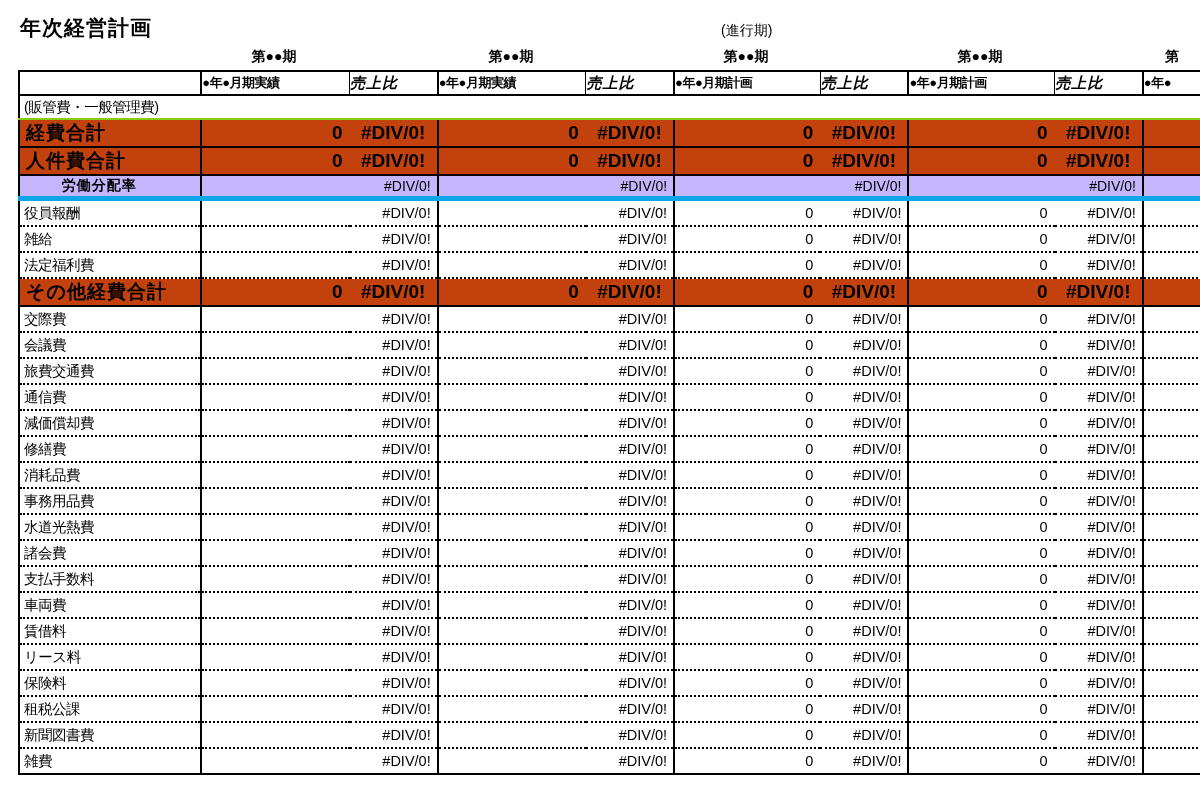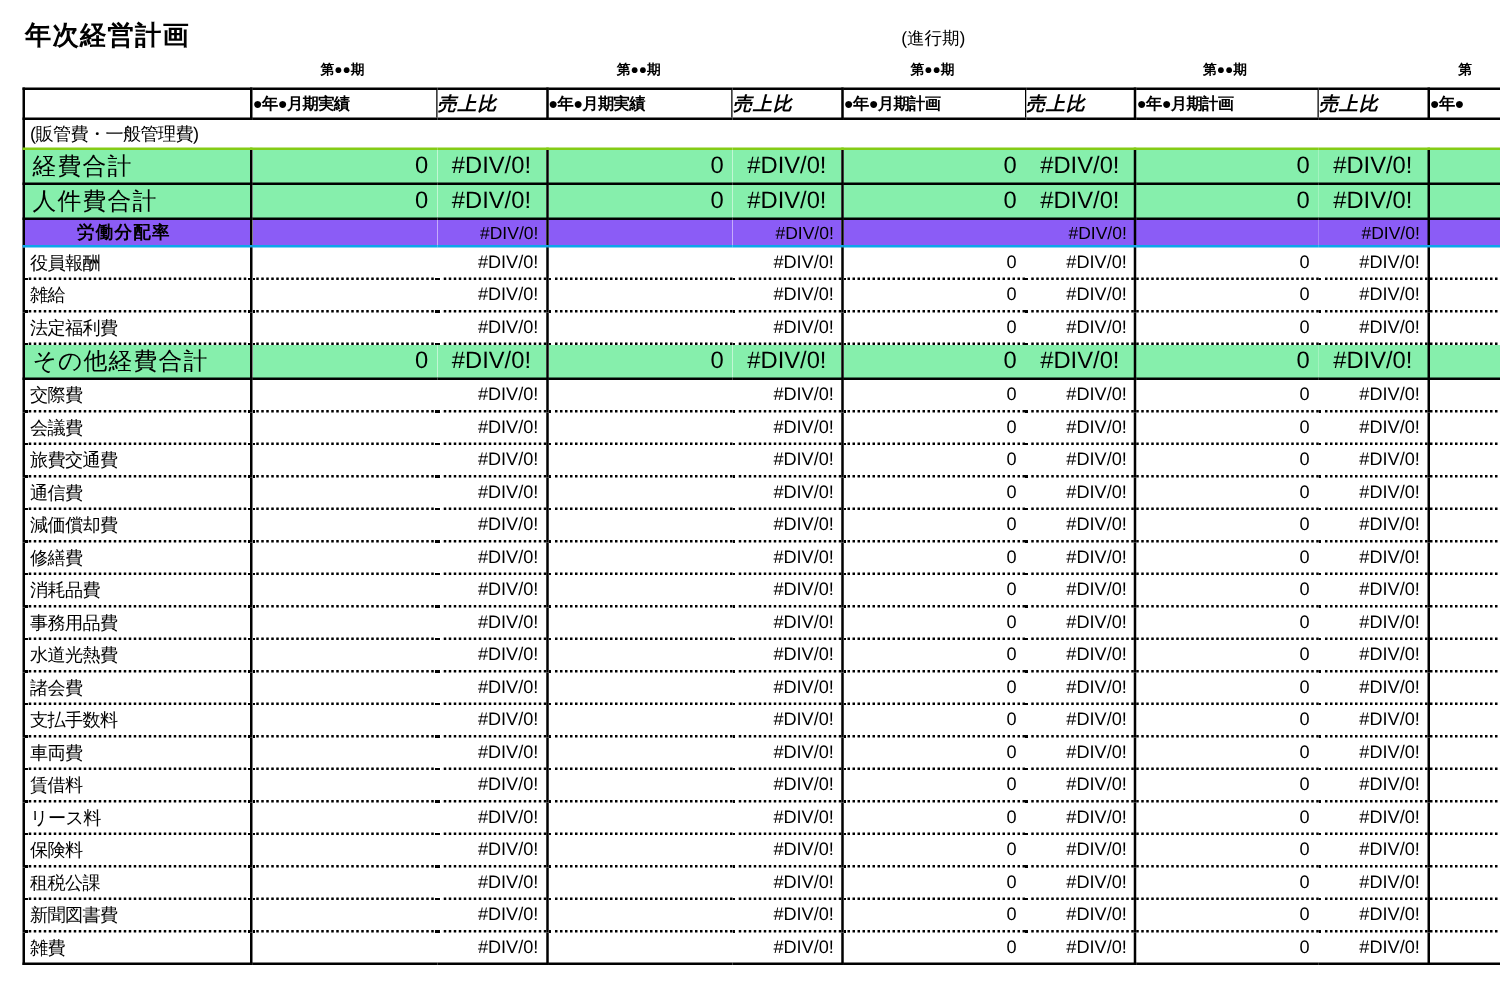--- a/index.html
+++ b/index.html
@@ -40,21 +40,21 @@
     top: 22px;
     font-size: 14px;
     white-space: nowrap;
     margin-left: 12px;
   }
 
   
   .period-caption {
     position: absolute;
     top: 48px;
-    font-size: 11px;
+    font-size: 14px;
     font-weight: bold;
     white-space: nowrap;
     text-align: center;
   }
 
   
   .sheet {
     position: absolute;
     left: 14px;
     top: 70px;
@@ -108,43 +108,43 @@
     border-bottom: 2px solid #84cc16;
     padding-left: 4px;
     text-align: left;
     letter-spacing: -0.5px;
   }
 
   
   tr.total td {
     height: 25px;
     font-size: 19px;
-    font-weight: normal;
-    background: #86efac;
+    font-weight: bold;
+    background: #c2410c;
     border-bottom: 2px solid #000;
   }
   tr.total td.lbl {
     padding-left: 6px;
     text-align: left;
     letter-spacing: 1px;
   }
   tr.total td.val {
     text-align: right;
     padding-right: 7px;
   }
   tr.total td.rat {
     text-align: center;
   }
 
   
   tr.ratio-row td {
     height: 20px;
     font-size: 14px;
-    background: #8b5cf6;
-    border-bottom: 2px solid #0ea5e9;
+    background: #c4b5fd;
+    border-bottom: 5px solid #0ea5e9;
   }
   tr.ratio-row td.lbl {
     text-align: center;
     font-weight: bold;
     letter-spacing: 1px;
     padding-right: 22px;
   }
   tr.ratio-row td.val {
     text-align: right;
     padding-right: 7px;

